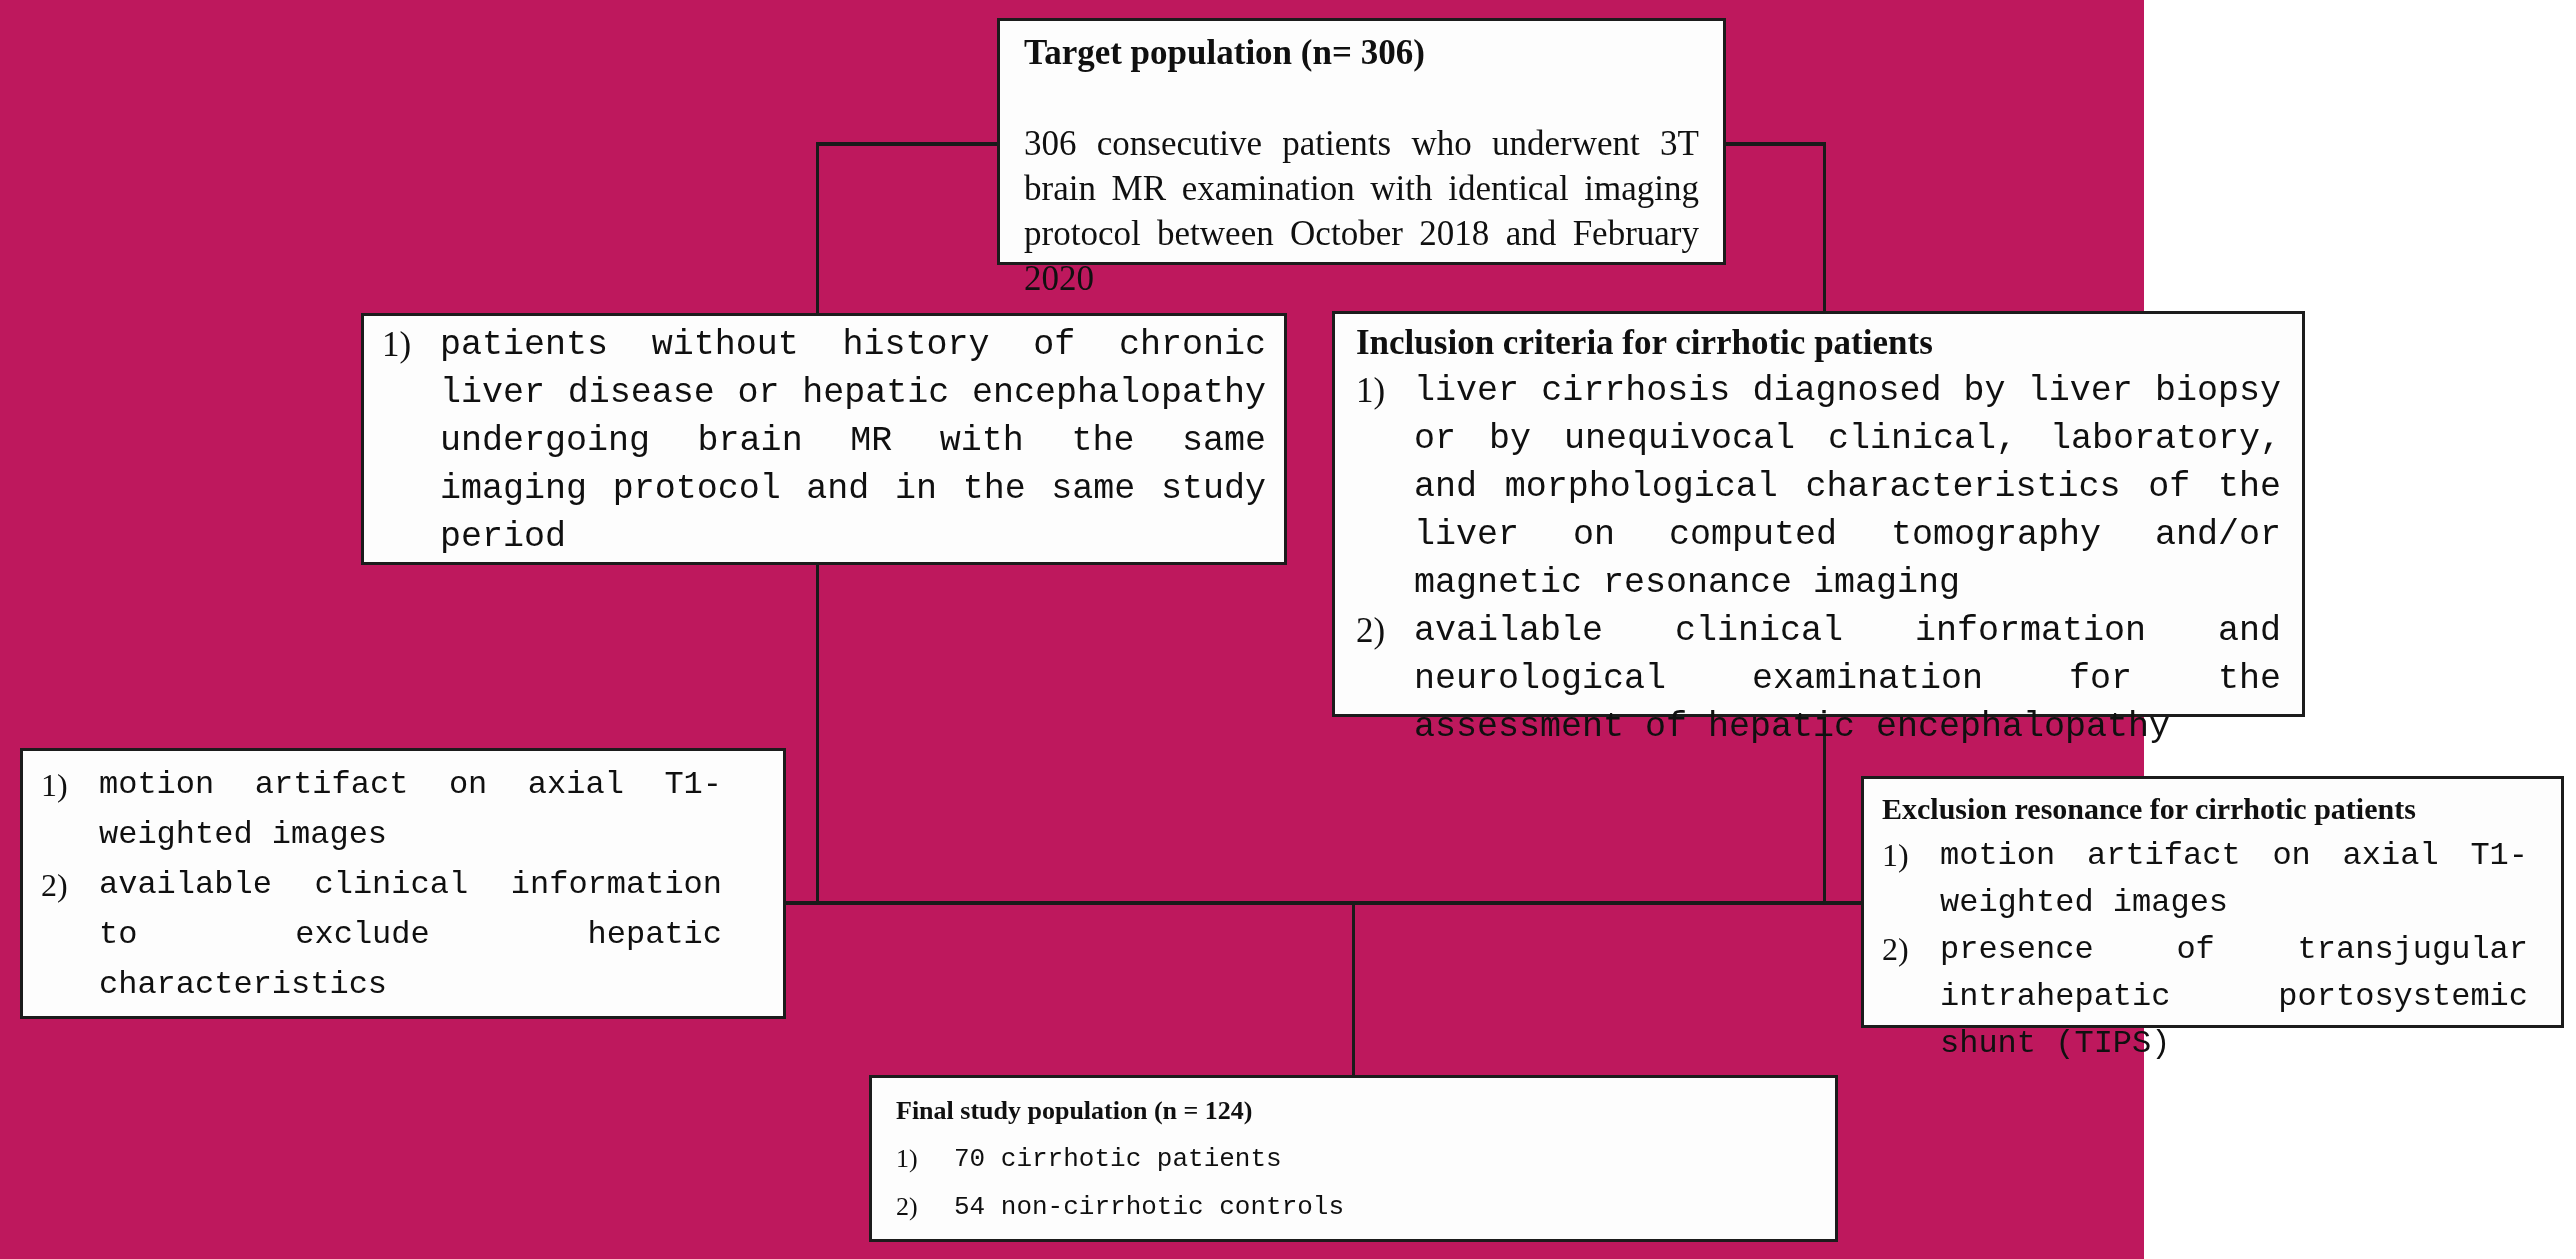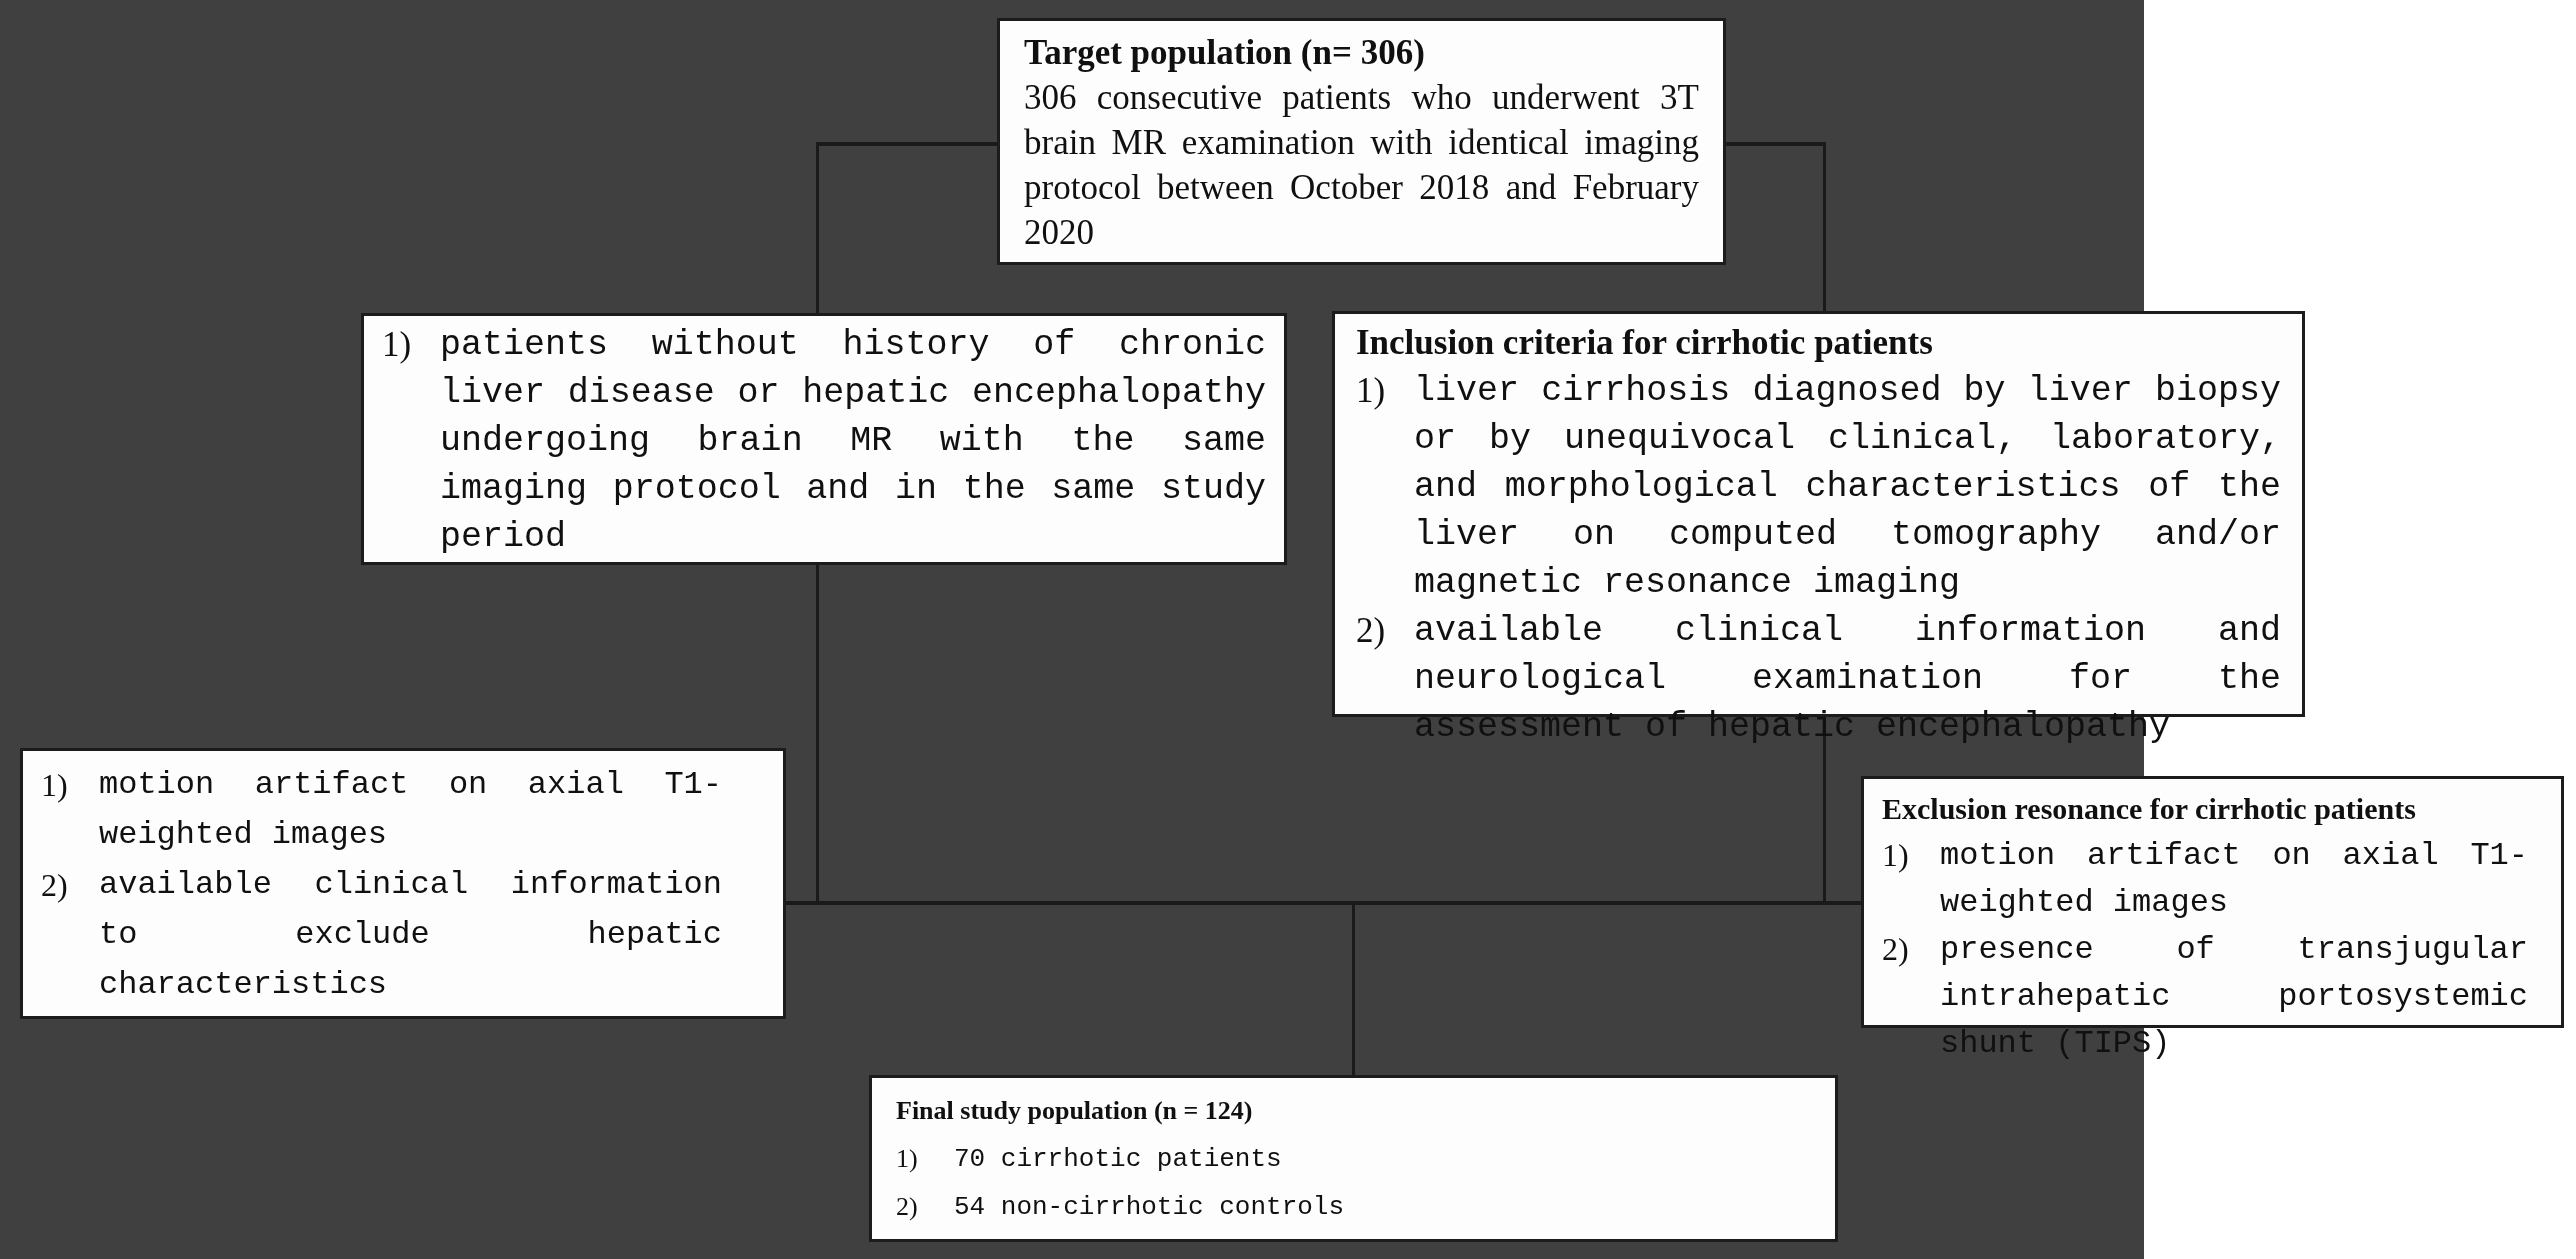--- a/index.html
+++ b/index.html
@@ -4,37 +4,38 @@
 <style>
   html, body {
     margin: 0;
     padding: 0;
     background: #ffffff;
   }
   .canvas {
     position: relative;
     width: 2144px;
     height: 1260px;
-    background: #404040;
+    background: #be185d;
     font-family: "Liberation Serif", "DejaVu Serif", serif;
     color: #101010;
   }
   .box {
     position: absolute;
     box-sizing: border-box;
     background: #fdfdfd;
     border: 3px solid #1c1c1c;
   }
   .heading {
     font-weight: bold;
     white-space: nowrap;
   }
   .body-text {
     text-align: justify;
     text-align-last: left;
+    margin-top: 46px;
   }
   .item {
     display: flex;
     align-items: flex-start;
   }
   .marker {
     flex: 0 0 58px;
   }
   .itext {
     flex: 1 1 auto;

